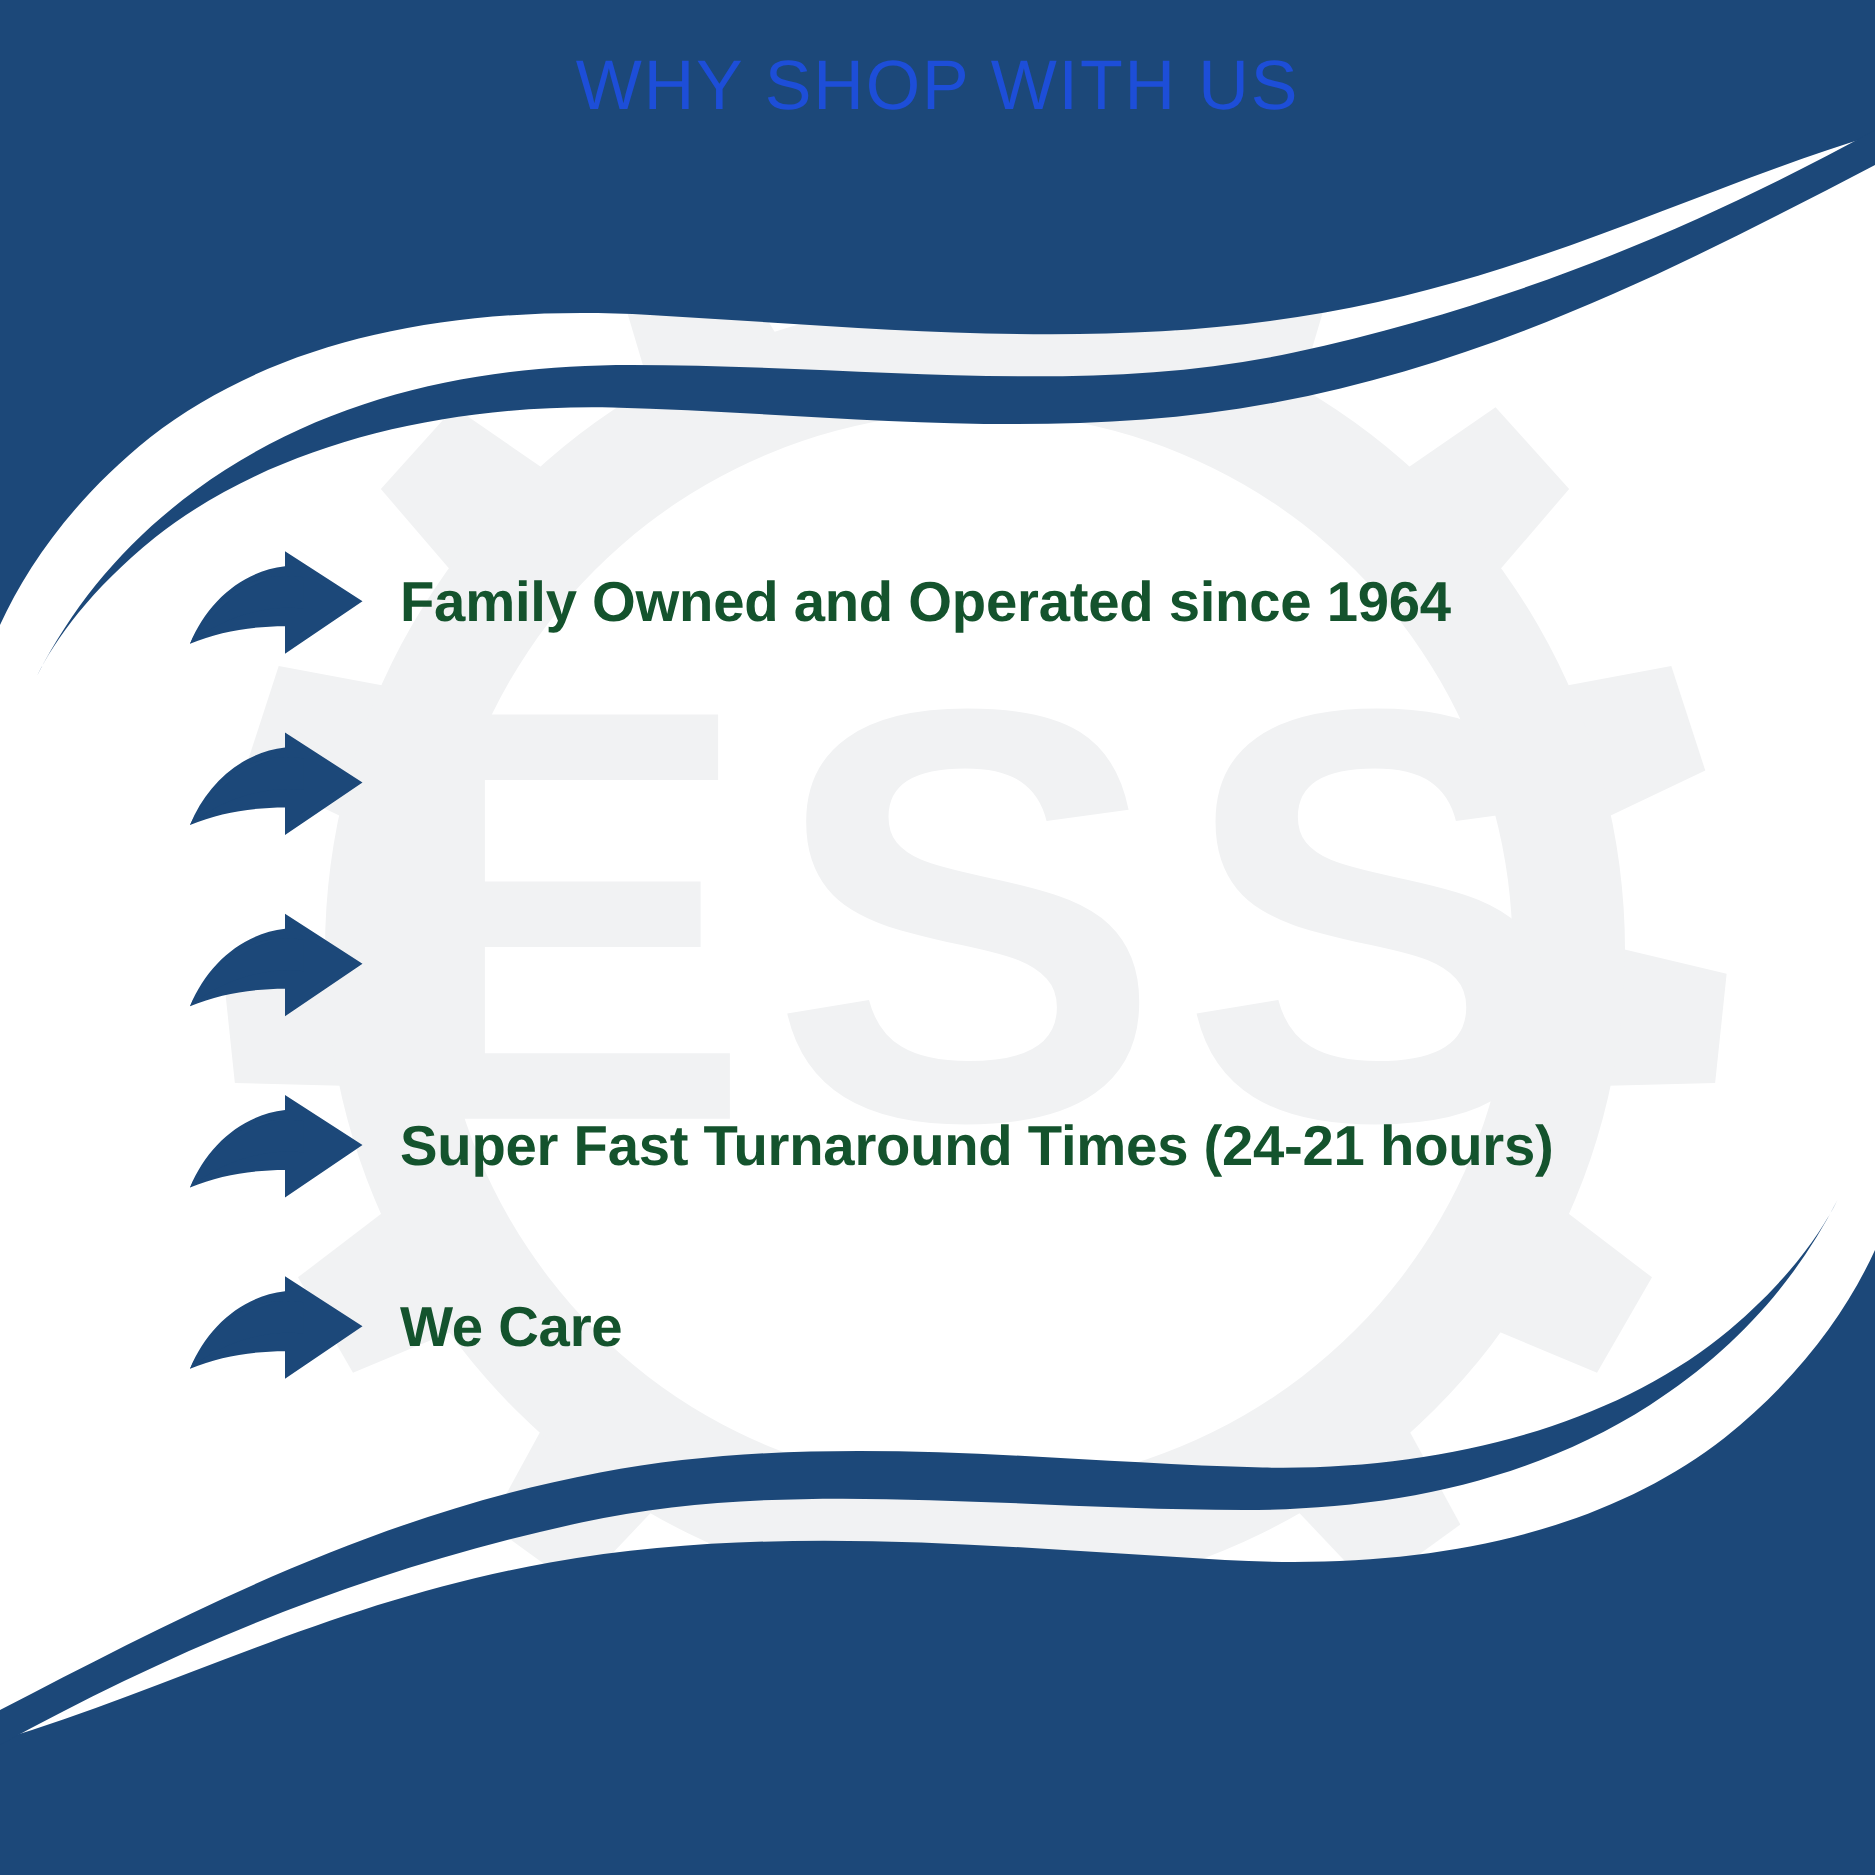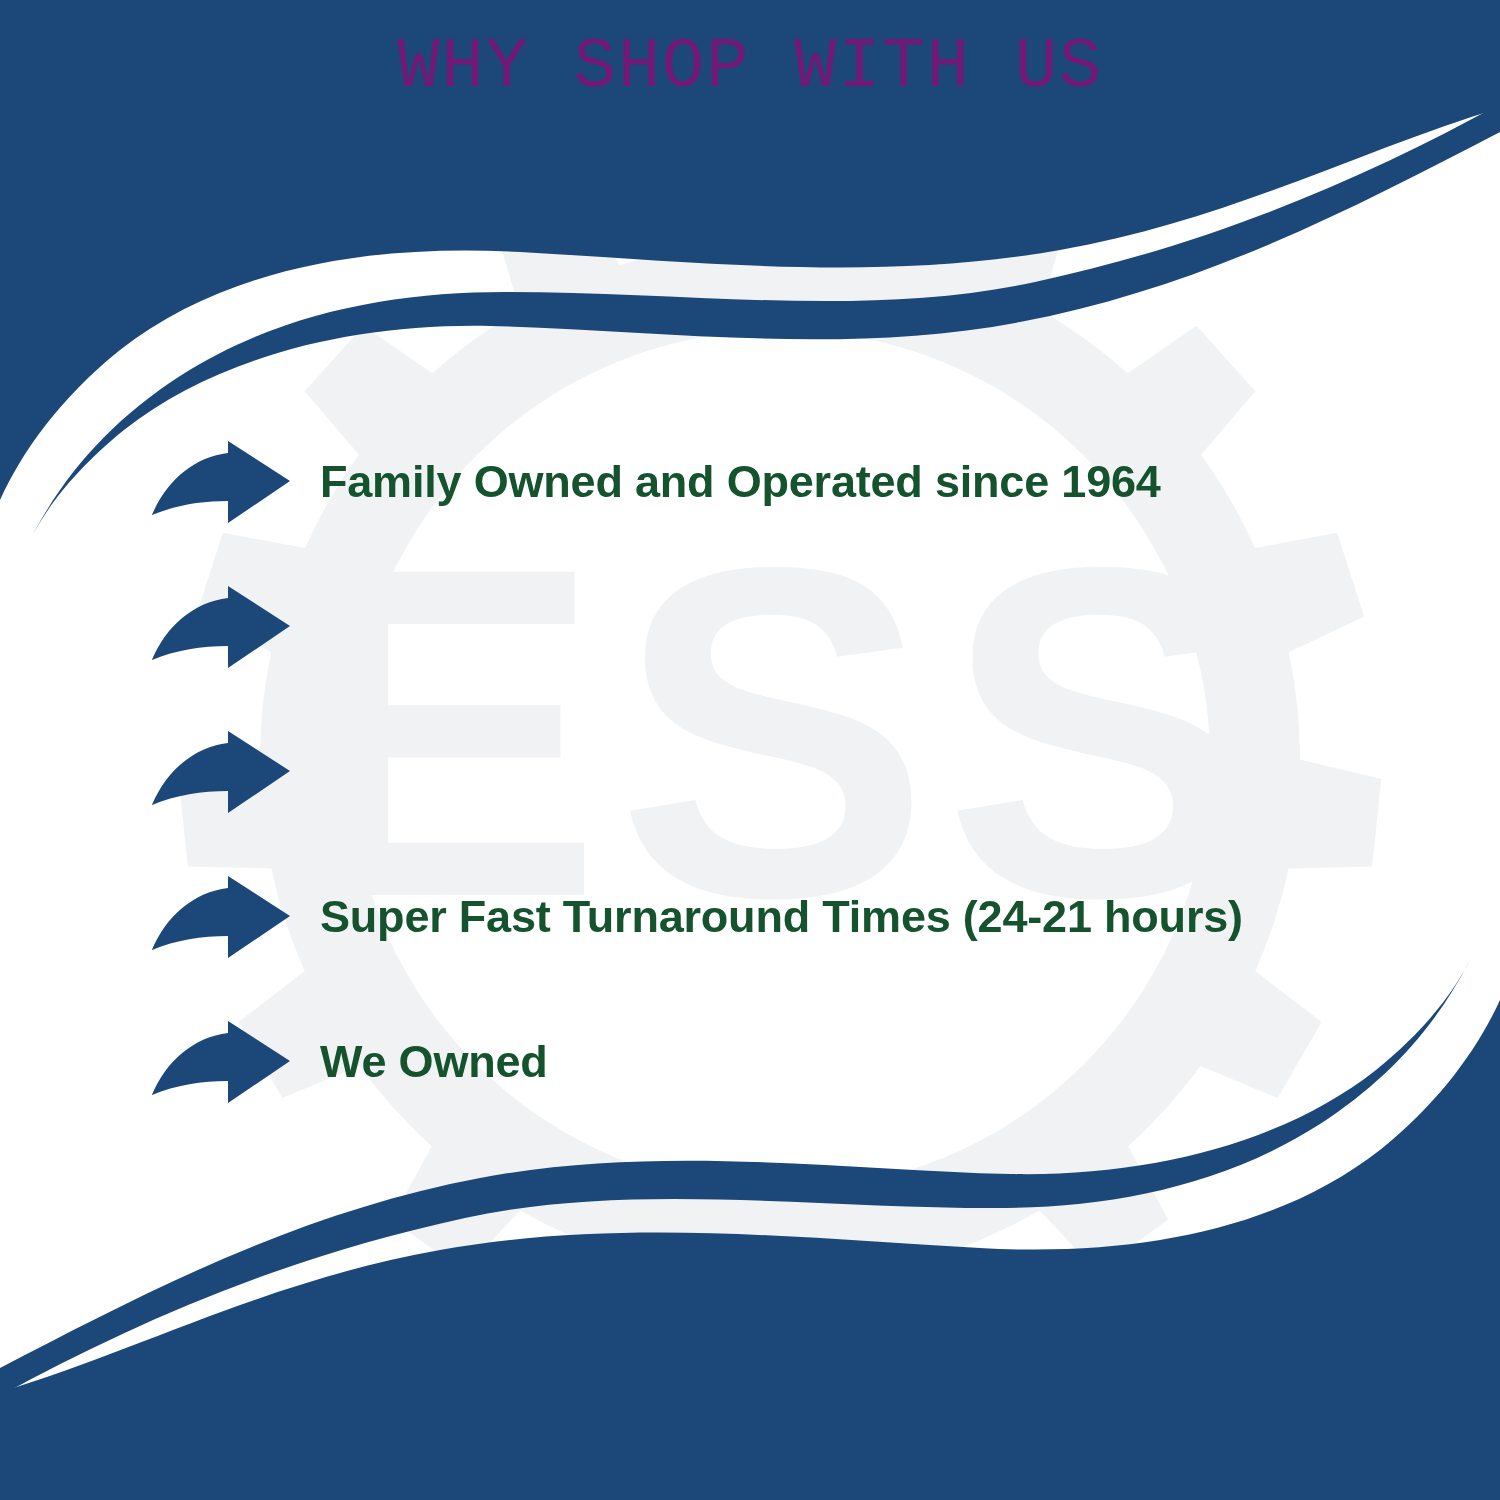--- a/index.html
+++ b/index.html
@@ -33,28 +33,28 @@
     top: 0;
     left: 0;
     width: 1500px;
     height: 135px;
     z-index: 5;
     display: flex;
     align-items: center;
     justify-content: center;
   }
   .poster-title {
-    color: #701a75;
-    font-size: 71px;
+    color: #1d4ed8;
+    font-size: 56px;
     line-height: 1;
     font-weight: 400;
     letter-spacing: 1.5px;
     text-transform: uppercase;
     white-space: nowrap;
-    font-family: Liberation Mono, monospace;
+    font-family: Liberation Sans, sans-serif;
   }
 
   
   .benefit-list {
     position: absolute;
     left: 150px;
     top: 432px;
     width: 1250px;
     z-index: 6;
   }
@@ -200,17 +200,17 @@
       <div class="benefit-text">Super Fast Turnaround Times (24-21 hours)</div>
     </div>
 
     <div class="benefit-row">
       <svg class="arrow-icon" viewBox="0 0 148 86" aria-hidden="true">
         <path fill="#1C4879" d="M 2,76 C 16,42 44,18 78,14 L 78,2 L 140,42 L 78,84 L 78,62
                  C 52,62 26,66 2,76 Z"></path>
         <path fill="#1C4879" d="M 2,76 C 20,40 48,20 82,22 C 86,22 90,22 93,23 L 93,48
                  C 66,44 28,54 2,76 Z"></path>
       </svg>
-      <div class="benefit-text">We Owned</div>
+      <div class="benefit-text">We Care</div>
     </div>
 
   </div>
 </div>
 
 </body></html>

